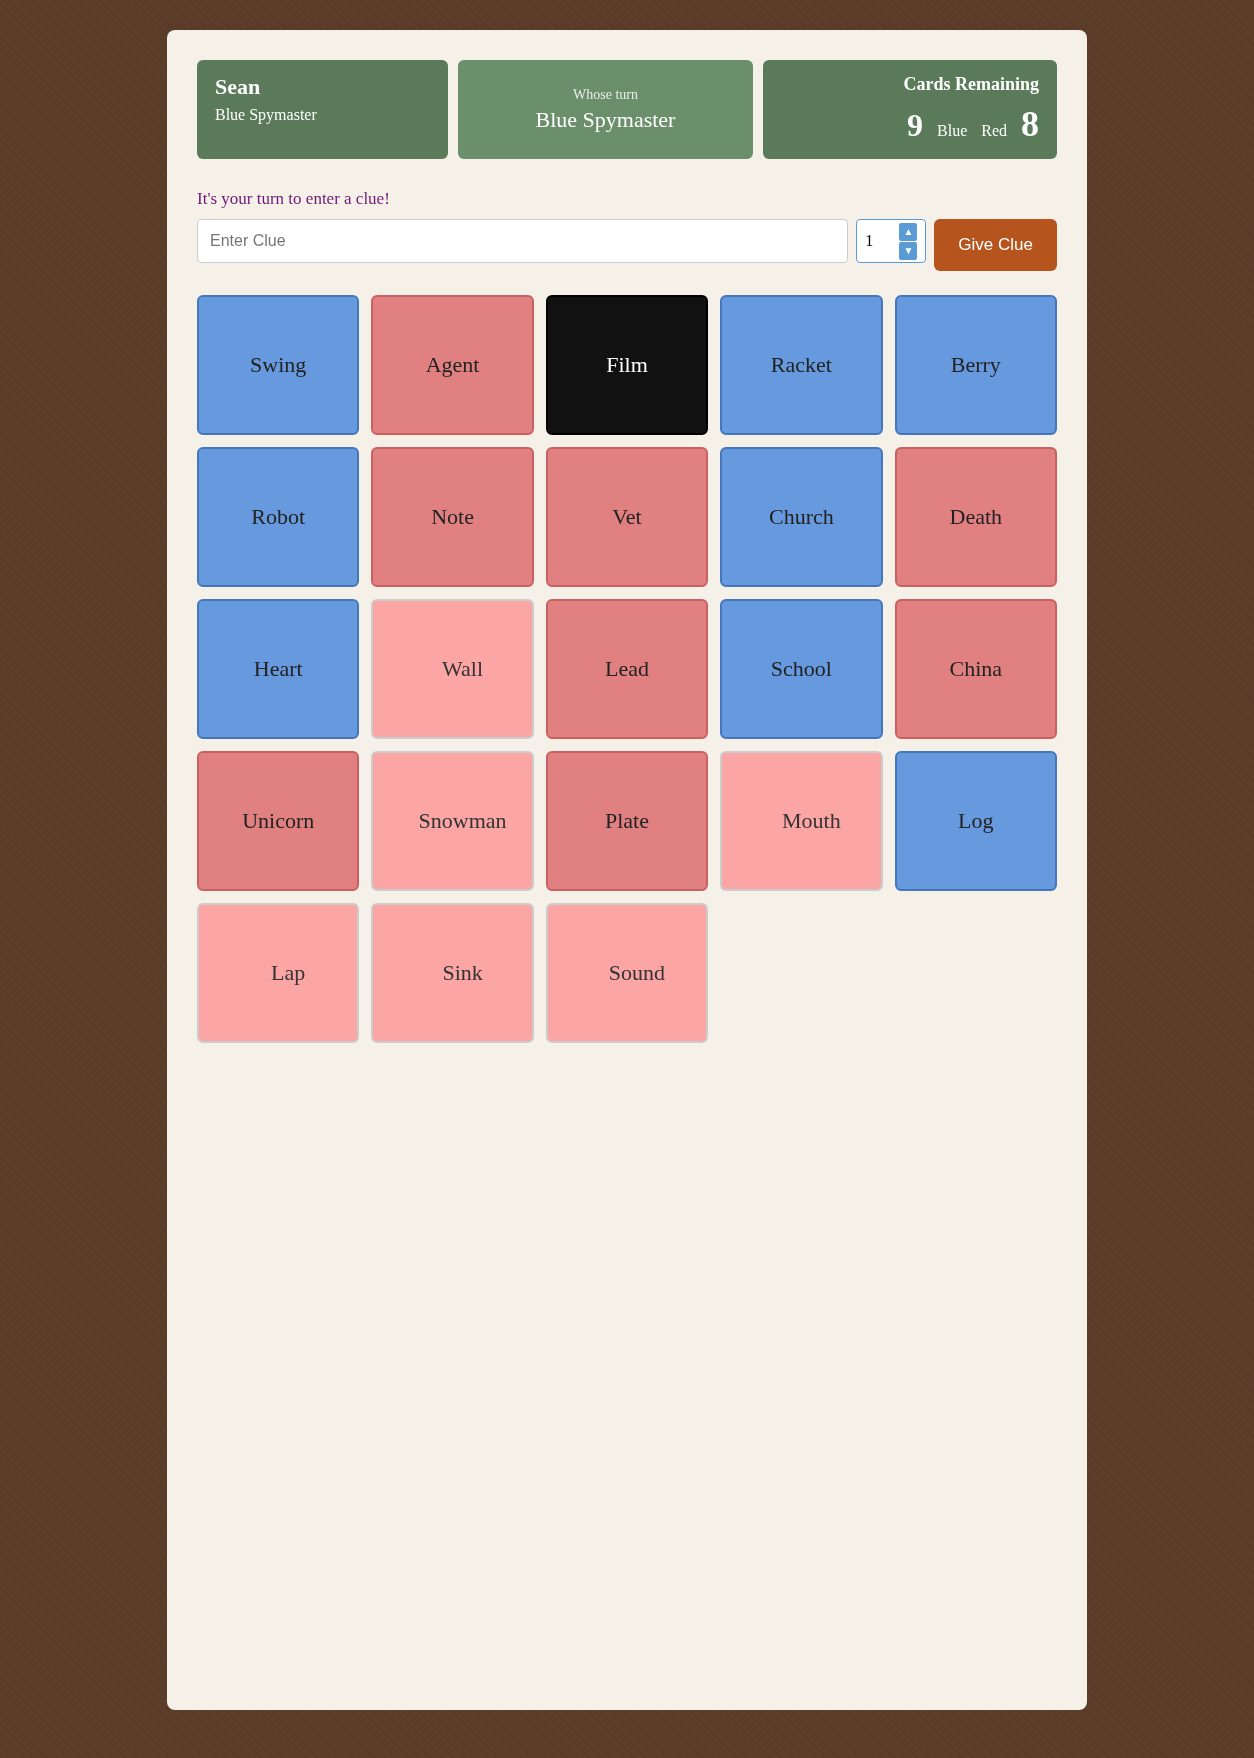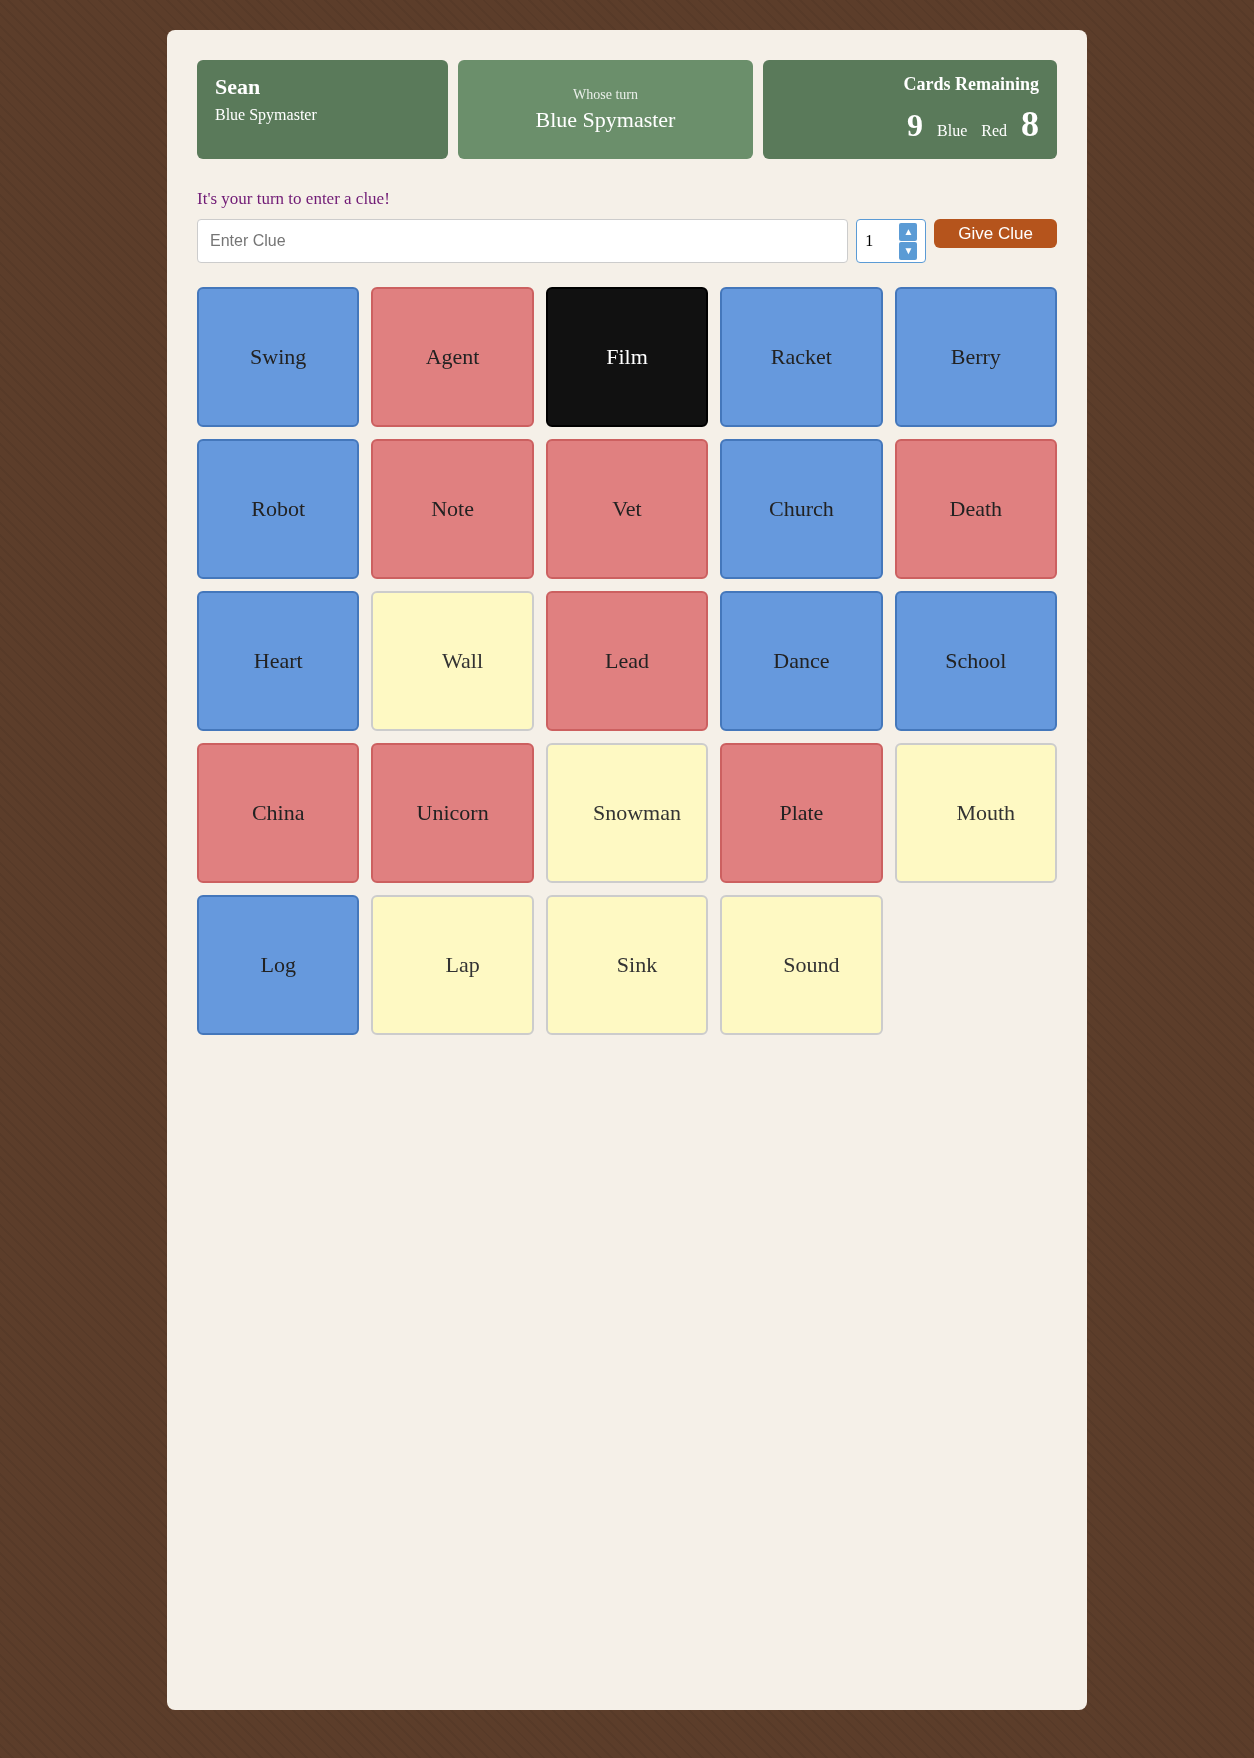--- a/index.html
+++ b/index.html
@@ -184,21 +184,21 @@
       justify-content: center;
       border-radius: 2px;
     }
 
     .give-clue-btn {
       background-color: #b5541c;
       color: white;
       border: none;
       border-radius: 6px;
       padding: 0 24px;
-      height: 29px;
+      height: 52px;
       font-size: 17px;
       cursor: pointer;
       white-space: nowrap;
     }
 
     
     .card-grid {
       display: grid;
       grid-template-columns: repeat(5, 1fr);
       gap: 12px;
@@ -229,21 +229,21 @@
       border-color: #cc6060;
     }
 
     .card.black {
       background-color: #111111;
       color: white;
       border-color: #000;
     }
 
     .card.neutral {
-      background-color: #fef9c3;
+      background-color: #fca5a5;
       color: #333;
       border-color: #ccc;
       padding-left: 20px;
     }
   </style>
 </head>
 <body>
 
 <div class="page-container">
 
@@ -293,21 +293,20 @@
       <div class="card blue">Racket</div>
       <div class="card blue">Berry</div>
       <div class="card blue">Robot</div>
       <div class="card red">Note</div>
       <div class="card red">Vet</div>
       <div class="card blue">Church</div>
       <div class="card red">Death</div>
       <div class="card blue">Heart</div>
       <div class="card neutral">Wall</div>
       <div class="card red">Lead</div>
-      <div class="card blue">Dance</div>
       <div class="card blue">School</div>
       <div class="card red">China</div>
       <div class="card red">Unicorn</div>
       <div class="card neutral">Snowman</div>
       <div class="card red">Plate</div>
       <div class="card neutral">Mouth</div>
       <div class="card blue">Log</div>
       <div class="card neutral">Lap</div>
       <div class="card neutral">Sink</div>
       <div class="card neutral">Sound</div>

